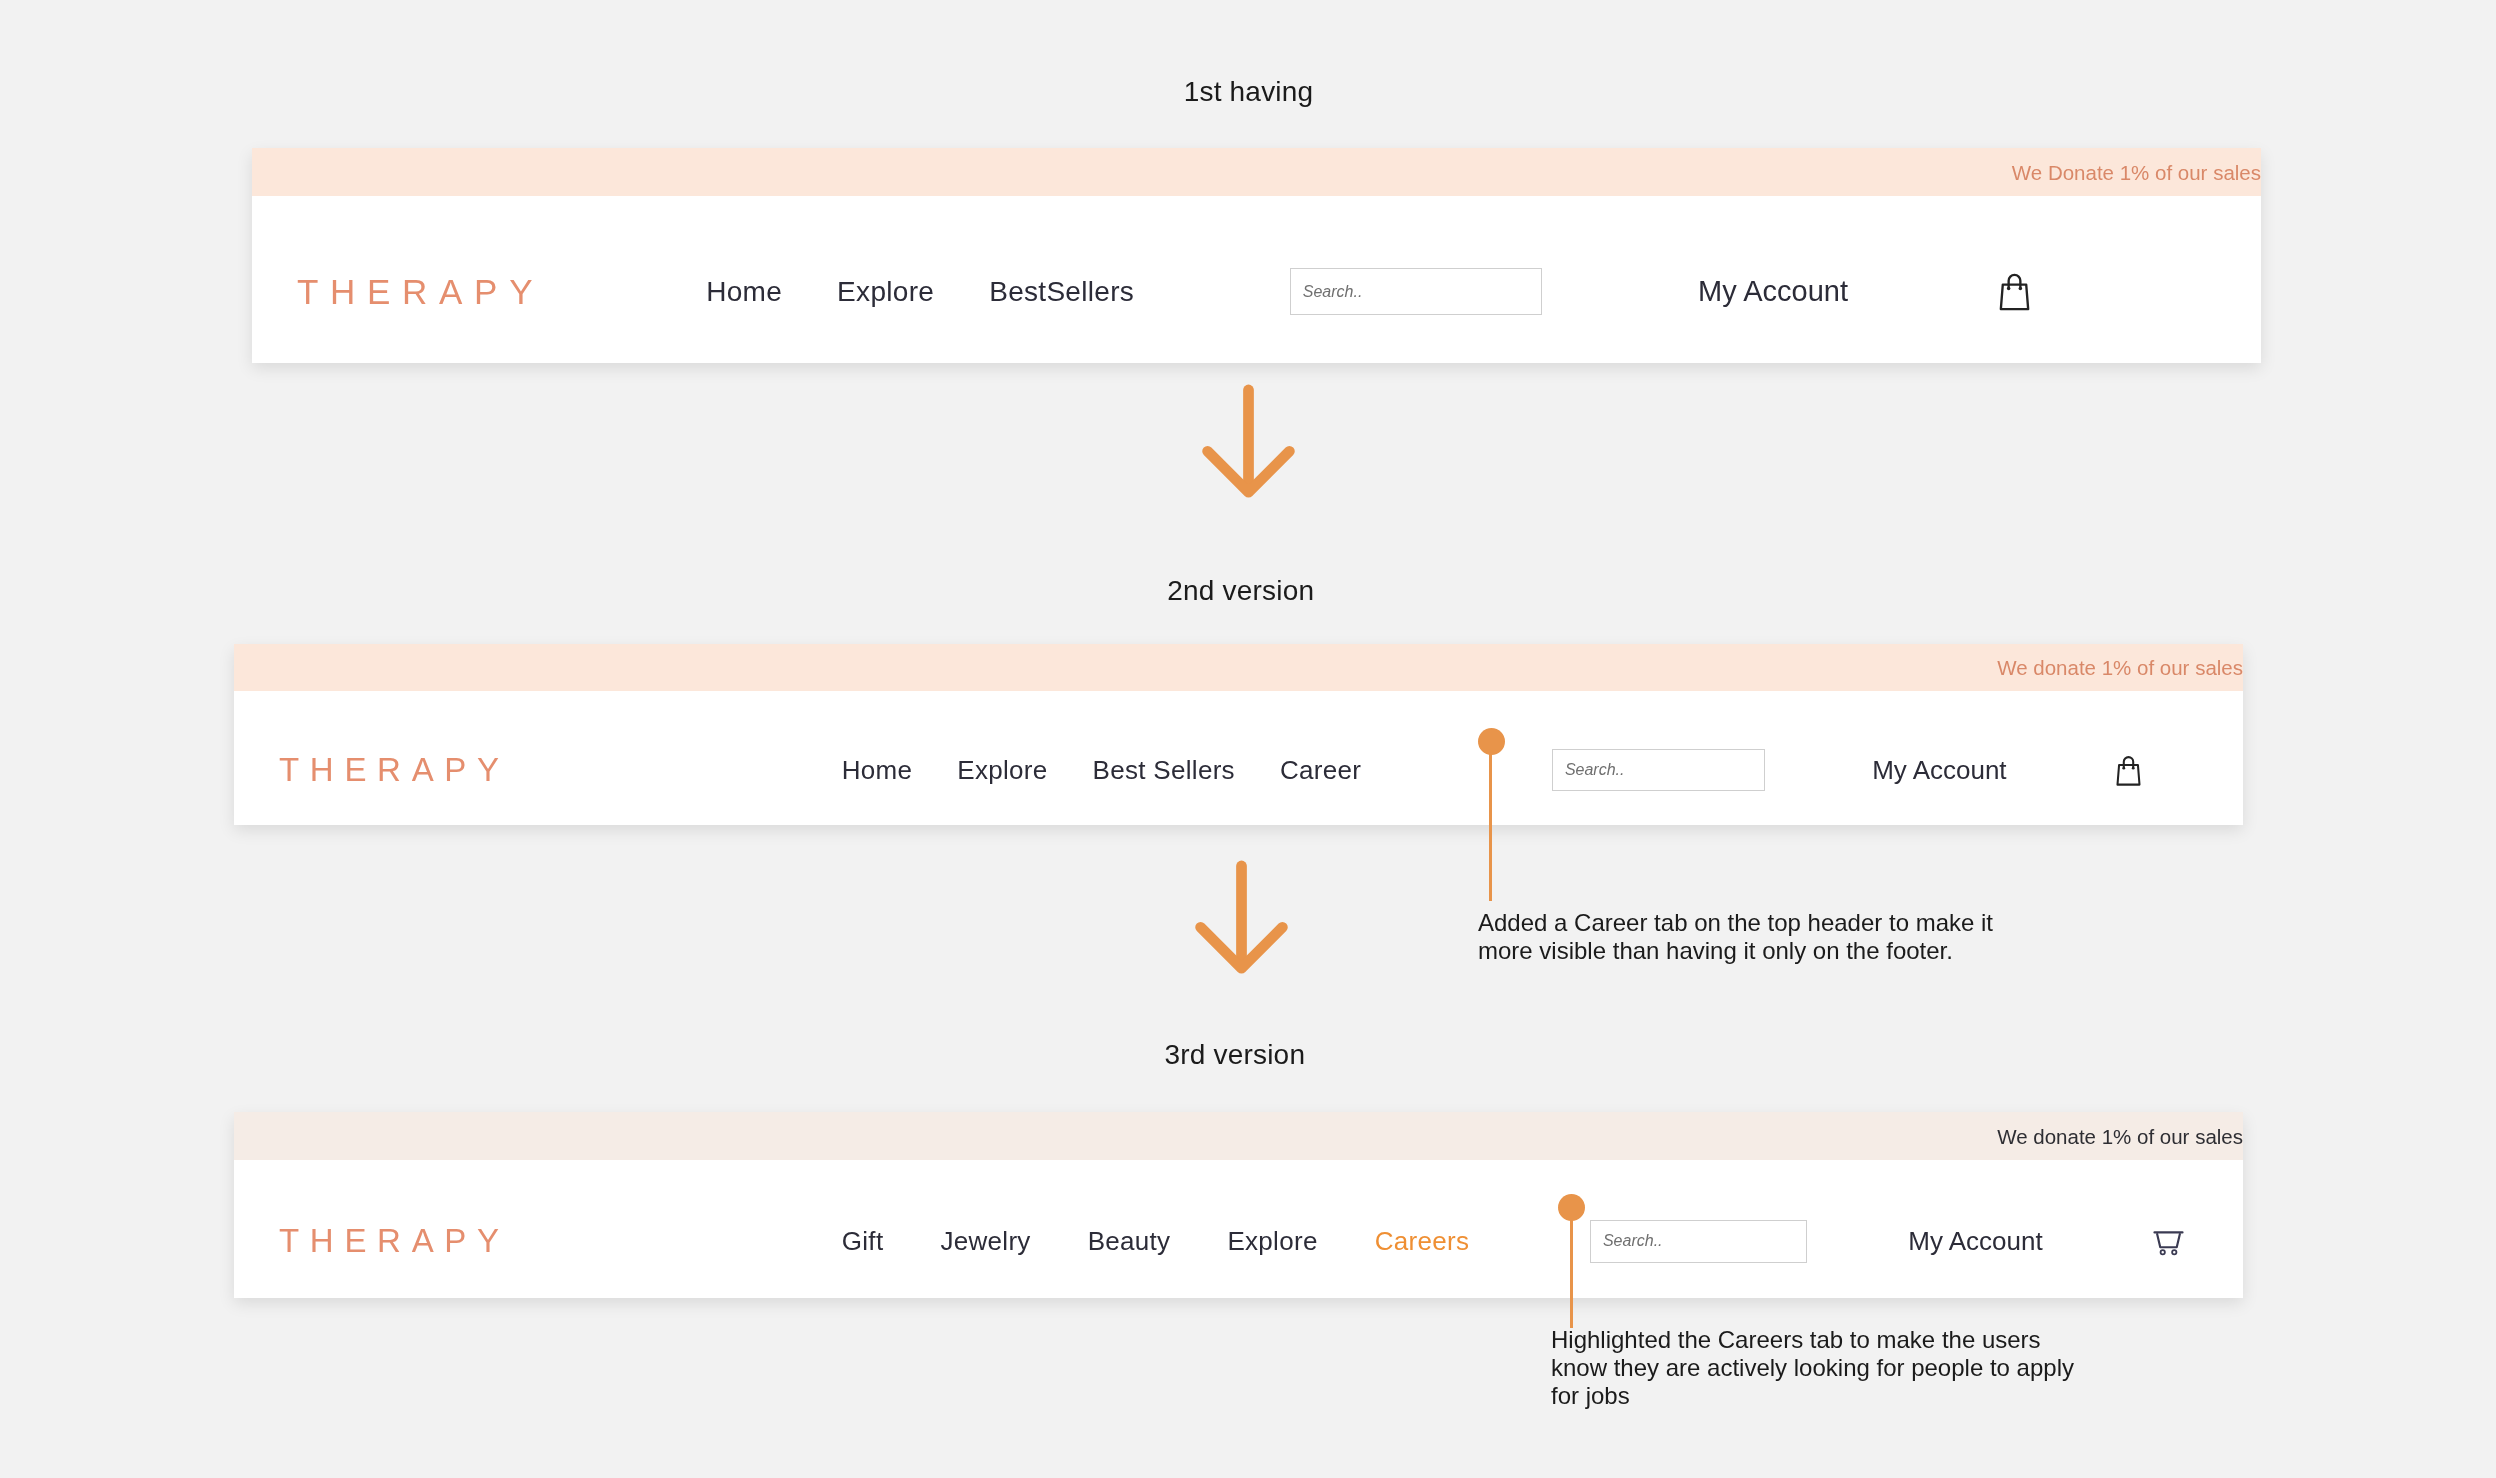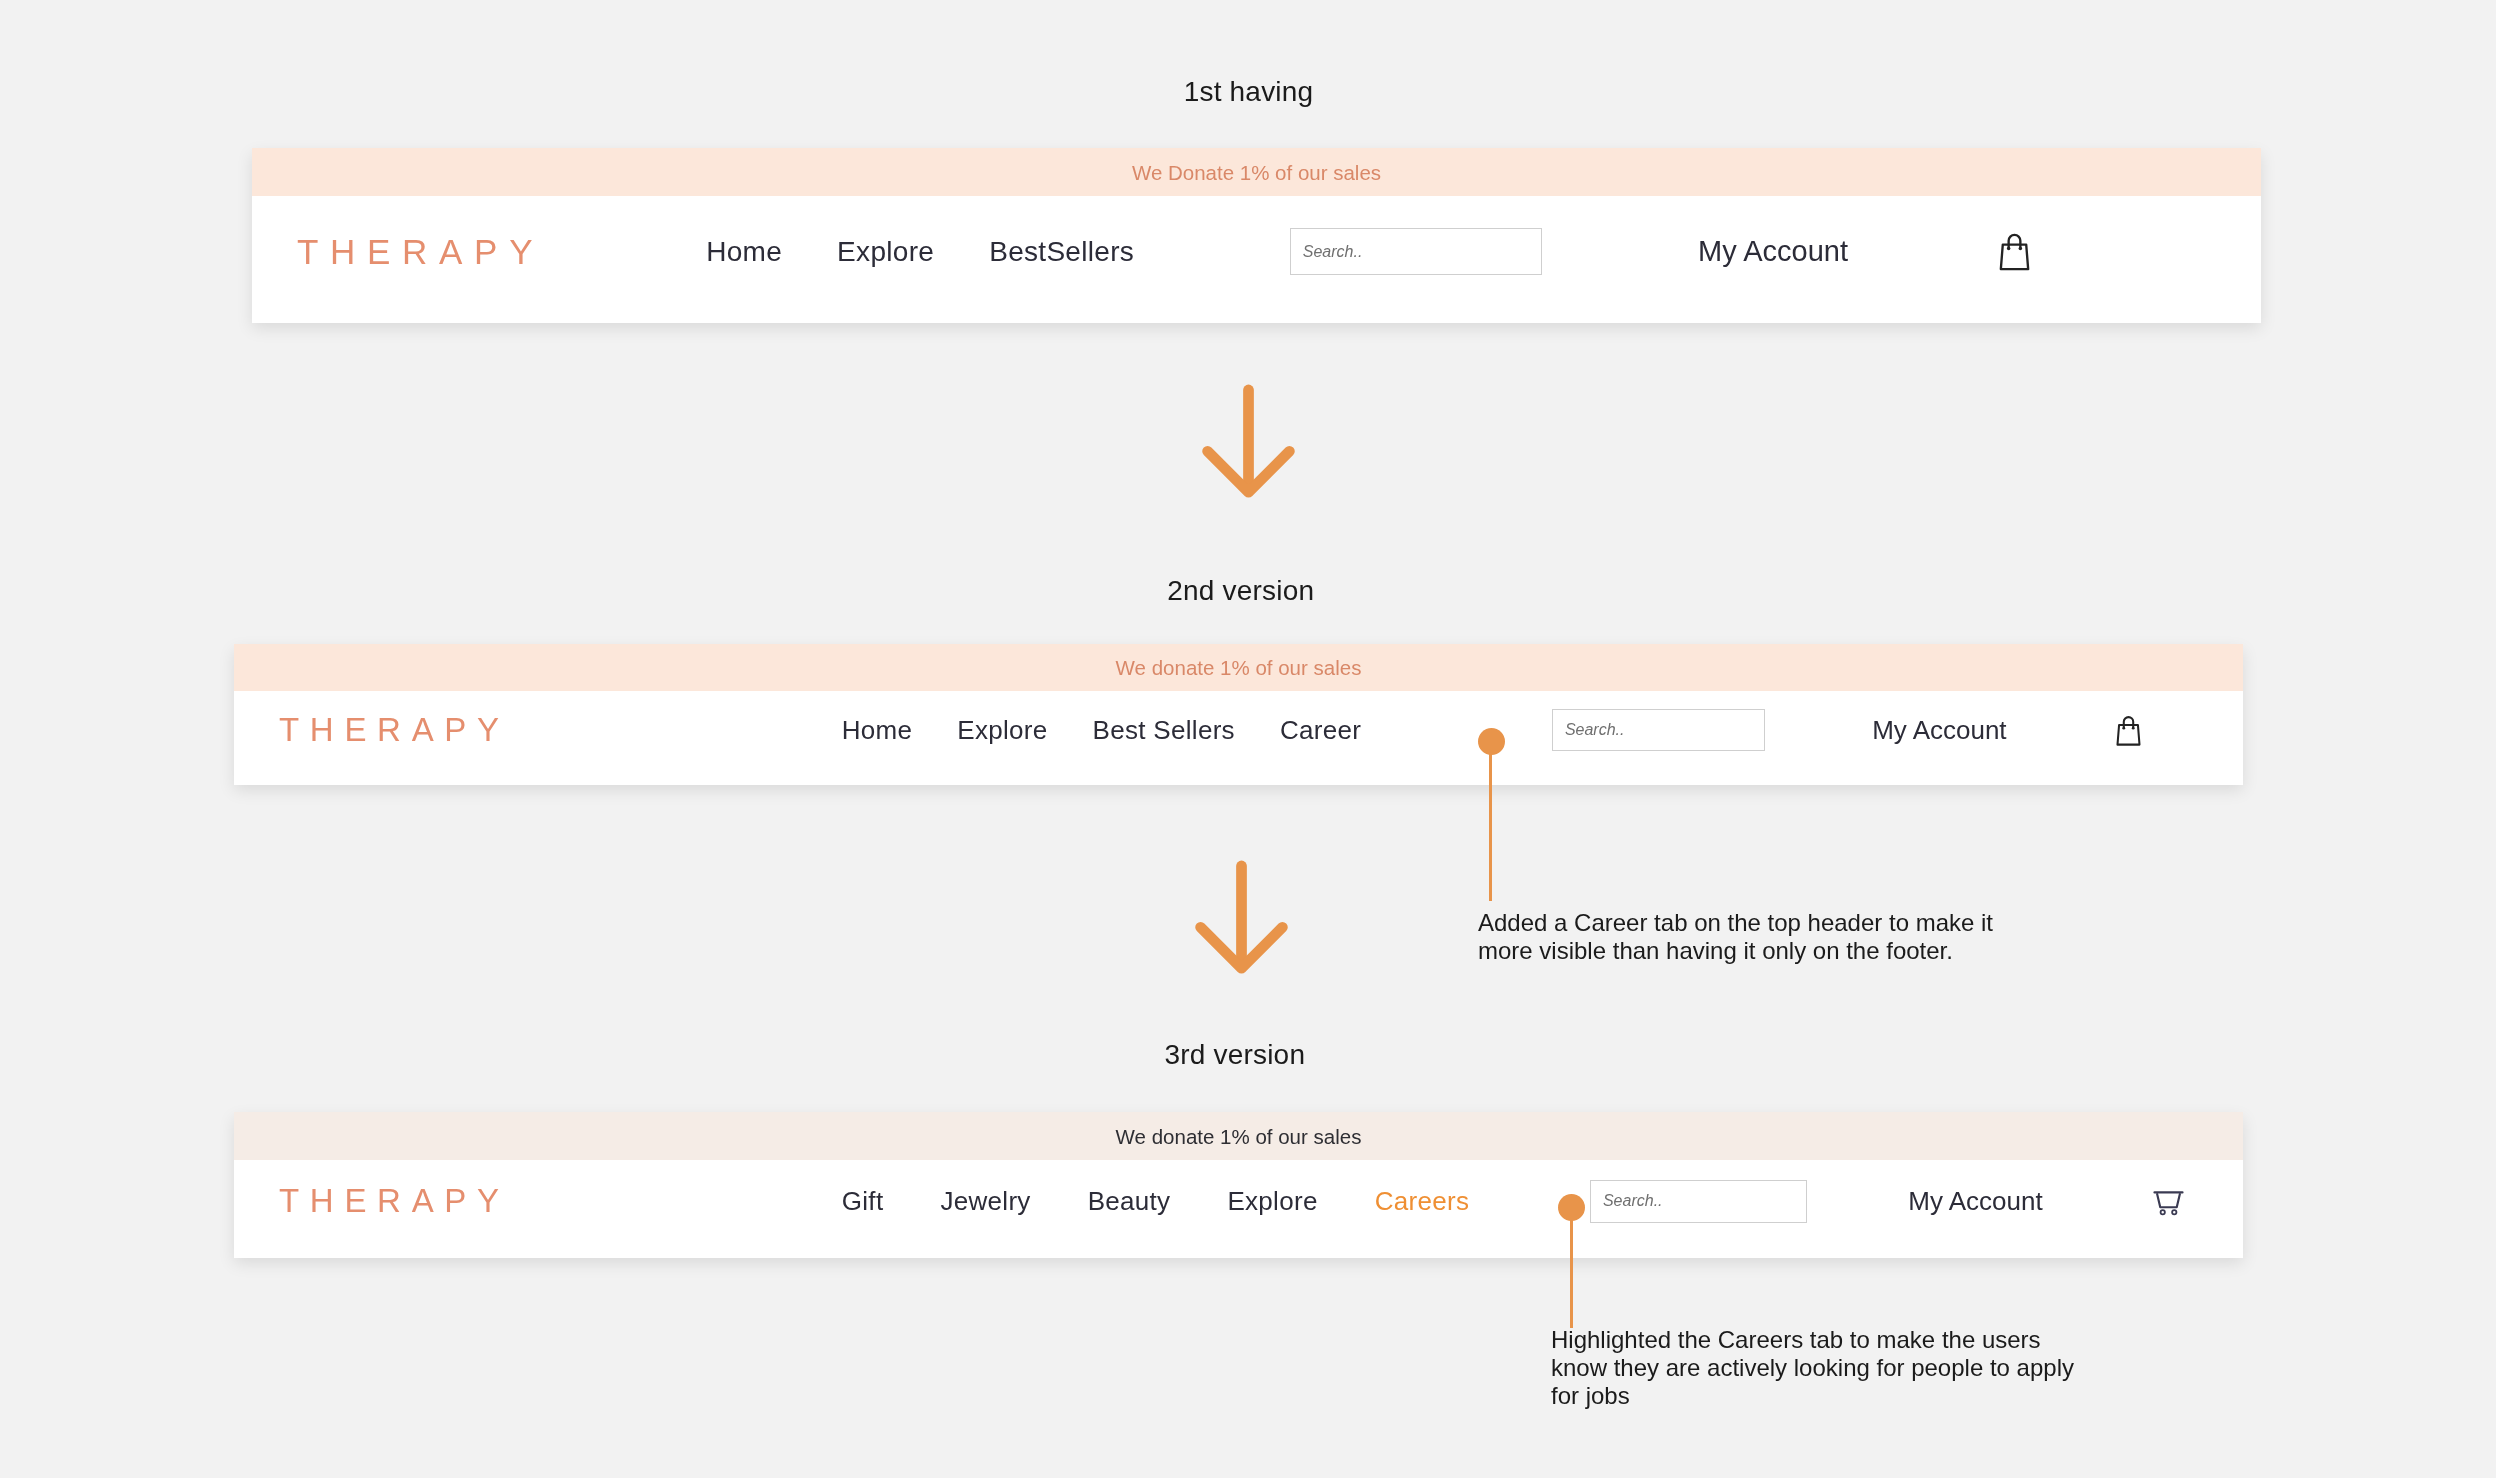--- a/index.html
+++ b/index.html
@@ -34,21 +34,21 @@
     position: absolute;
     background: #ffffff;
     box-shadow: 0 5.9px 15.6px rgba(0,0,0,0.10);
   }
   #header-v1 { left: 252px; top: 148px; width: 2009px; }
   #header-v2 { left: 234px; top: 644px; width: 2009px; }
   #header-v3 { left: 234px; top: 1112px; width: 2009px; }
 
   .donate-banner {
     width: 100%;
-    text-align: center;
+    text-align: right;
     box-sizing: border-box;
   }
   .banner-v1 {
     background: #fce7da;
     color: #d98868;
     font-size: 20.5px;
     padding: 12.7px 0 11.7px 0;
   }
   .banner-v2 {
     background: #fce7da;
@@ -62,20 +62,21 @@
     font-size: 20.5px;
     padding: 12.7px 0 11.7px 0;
   }
 
   .nav-row {
     display: flex;
     align-items: center;
     box-sizing: border-box;
     height: 127px;
     padding: 0 45px 16px 45px;
+    margin-top: 40px;
   }
   .nav-row.v2 { height: 94px; }
   .nav-row.v3 { height: 98px; }
 
   .logo {
     color: #e58e6e;
     font-size: 35px;
     letter-spacing: 11.7px;
     font-weight: 300;
     font-family: "Liberation Sans", sans-serif;

